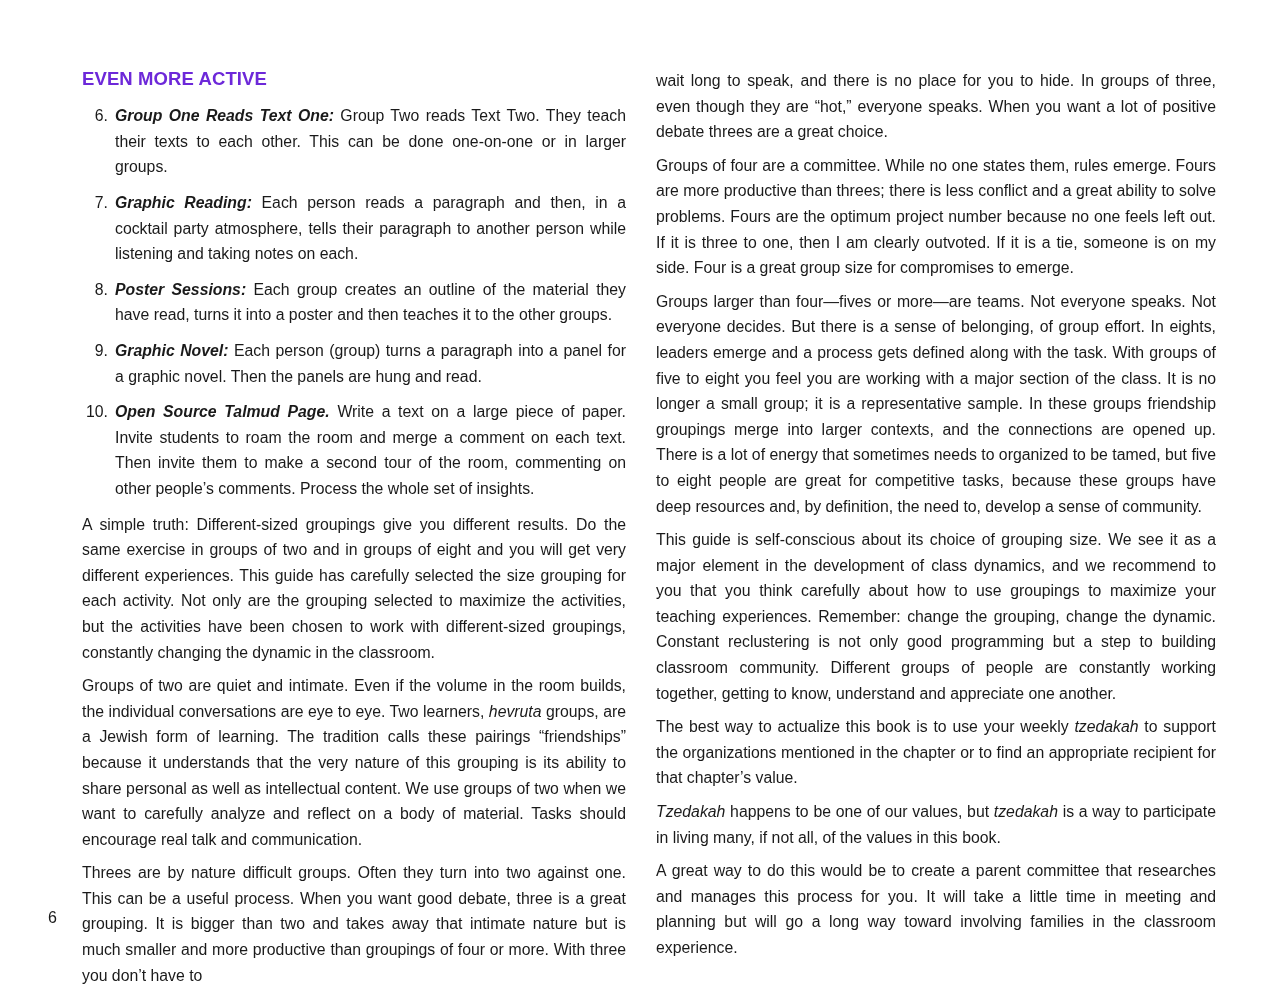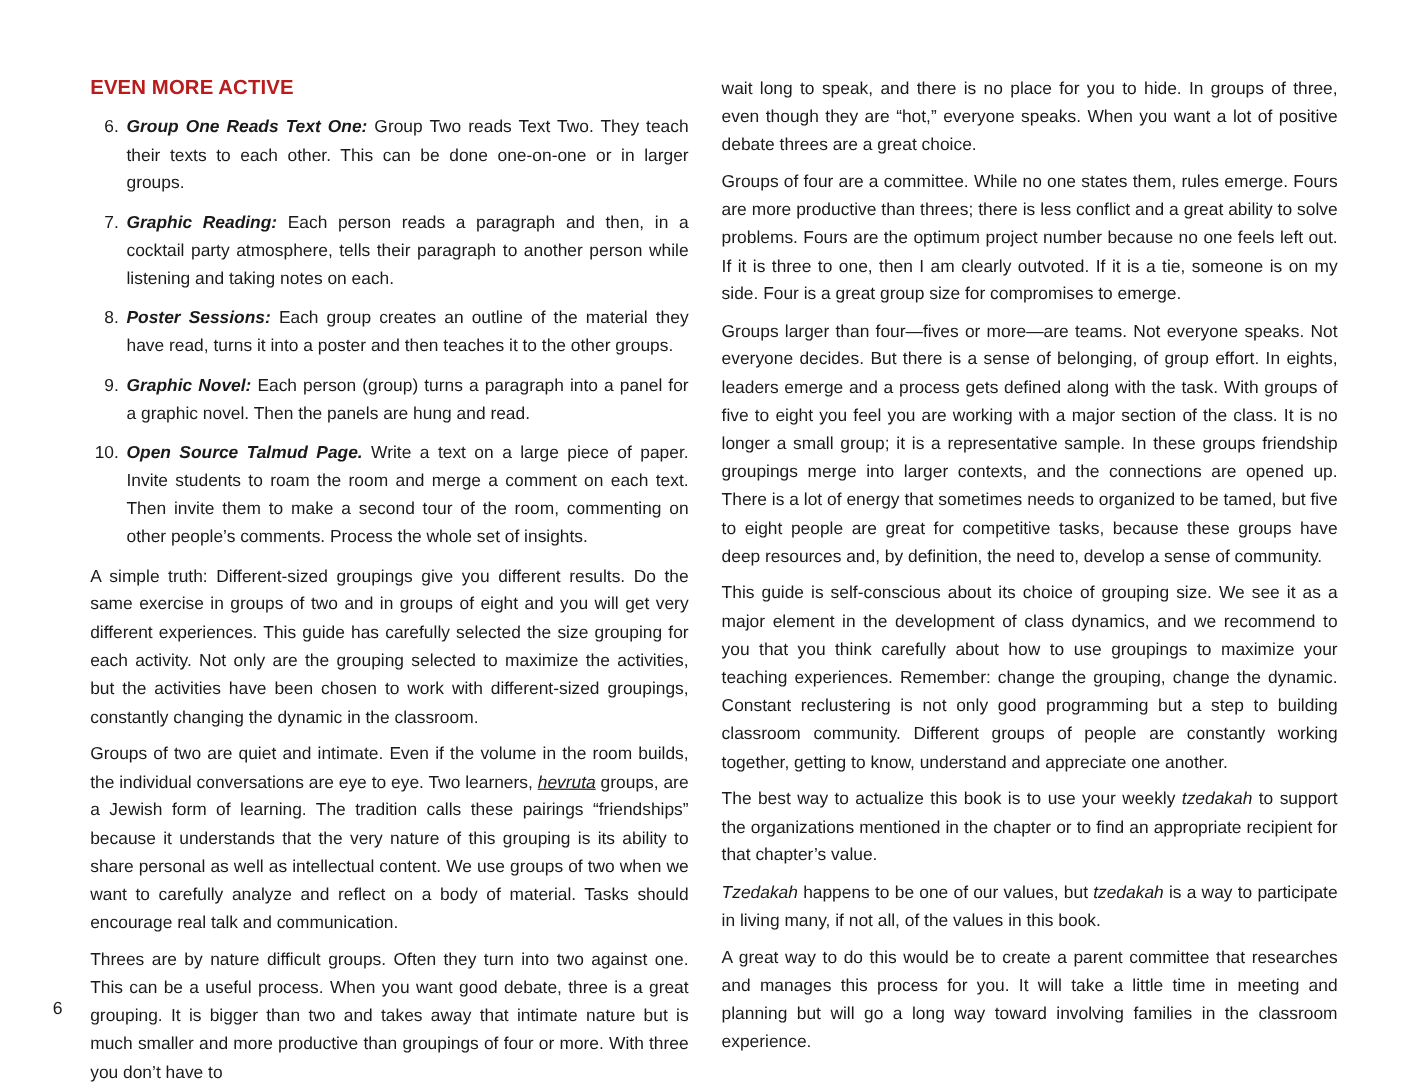--- a/index.html
+++ b/index.html
@@ -29,21 +29,21 @@
   .col-left  { left: 82px;  width: 544px; }
   .col-right { left: 656px; width: 560px; }
 
   
   h2.section-heading {
     font-size: 18.5px;
     font-weight: bold;
     letter-spacing: 0.1px;
     margin: 0 0 14px 0;
     line-height: 1.15;
-    color: #b91c1c;
+    color: #6d28d9;
   }
   h2.section-heading .ital {
     font-style: italic;
   }
   .heading-spaced {
     margin-top: 34px;
   }
 
   
   p.body {
@@ -81,21 +81,21 @@
     font-size: 15.8px;
     line-height: 25.6px;
   }
   ol.activity-list li .lead {
     font-weight: bold;
     font-style: italic;
   }
 
   
   .it { font-style: italic; }
-  .it-u { font-style: italic; text-decoration: underline; text-underline-offset: 1px; margin-top: 32px; }
+  .it-u { font-style: italic; text-underline-offset: 1px; margin-top: 32px; }
 
   
   .folio {
     position: absolute;
     left: 48px;
     top: 910px;
     font-size: 16px;
     line-height: 1;
     color: #1a1a1a;
   }

